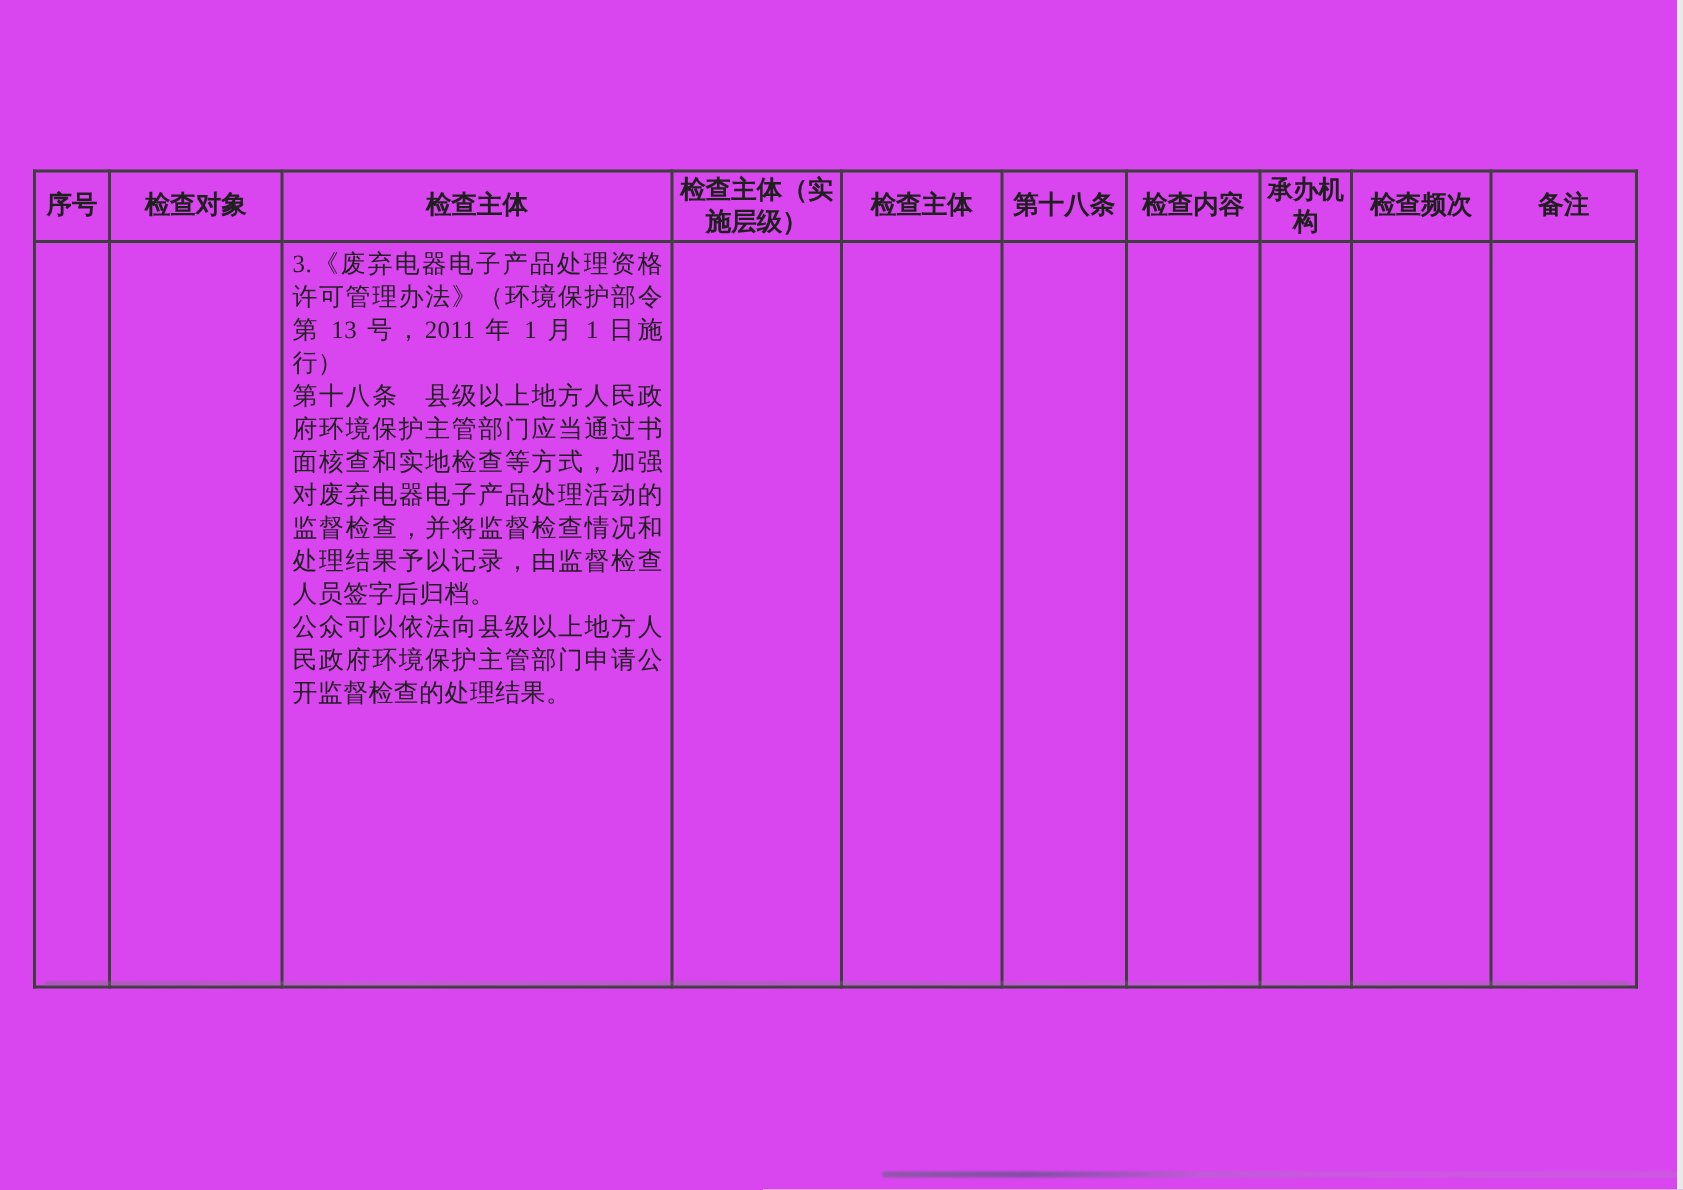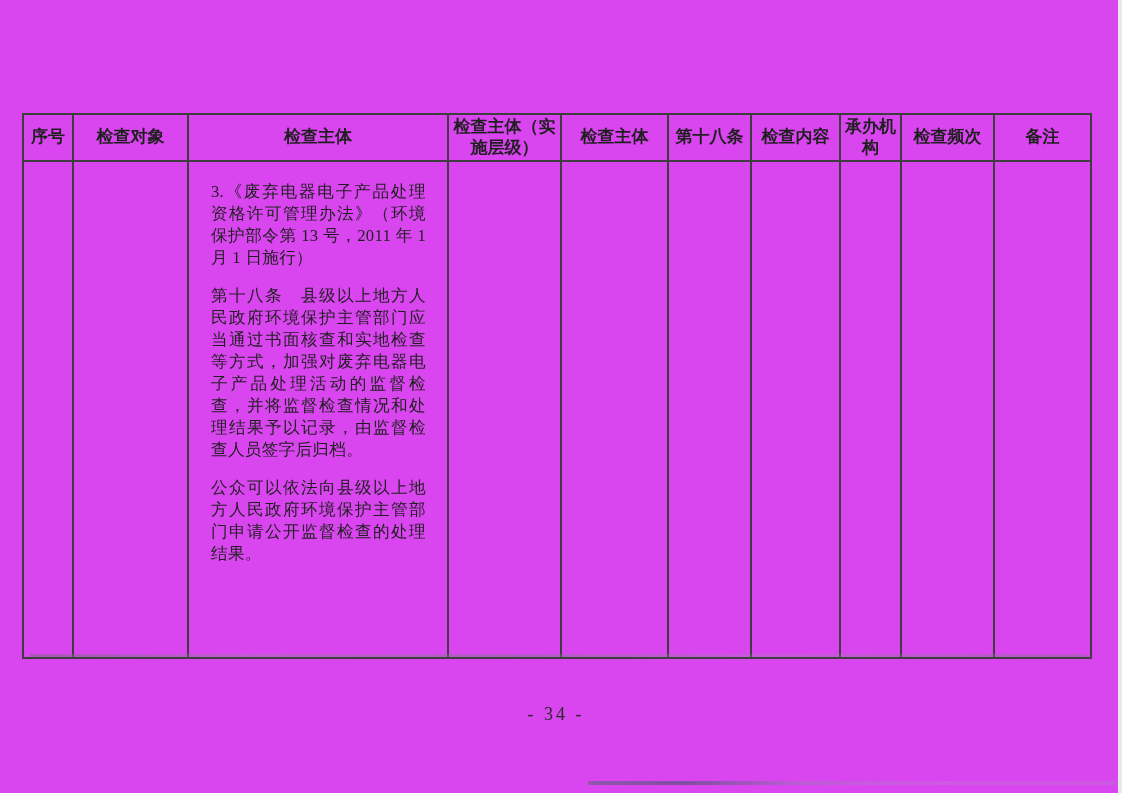--- a/index.html
+++ b/index.html
@@ -41,21 +41,21 @@
     word-break: break-all;
   }
   .checklist td {
     height: 497px;
     vertical-align: top;
   }
   td.law-cell {
     padding: 3px 5px 0 6px;
   }
   .law-cell p {
-    margin: 16px;
+    margin: 0;
     font-size: 16.6px;
     line-height: 22px;
     text-align: justify;
     text-justify: inter-ideograph;
     word-break: break-all;
     letter-spacing: 0.3px;
   }
   .page-number {
     position: absolute;
     left: 0;
@@ -143,17 +143,16 @@
         <td></td>
         <td></td>
         <td></td>
         <td></td>
       </tr>
     </tbody>
   </table>
 
   <div class="table-bottom-smudge"></div>
 
-  <div class="page-number">- 34 -</div>
 
   <div class="bottom-edge-smudge"></div>
 
 </div>
 
 </body></html>

